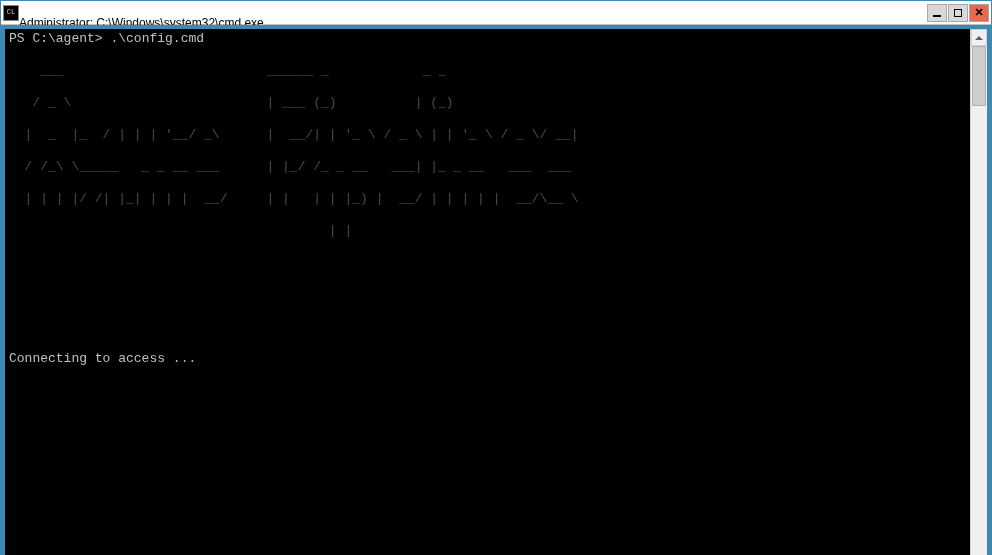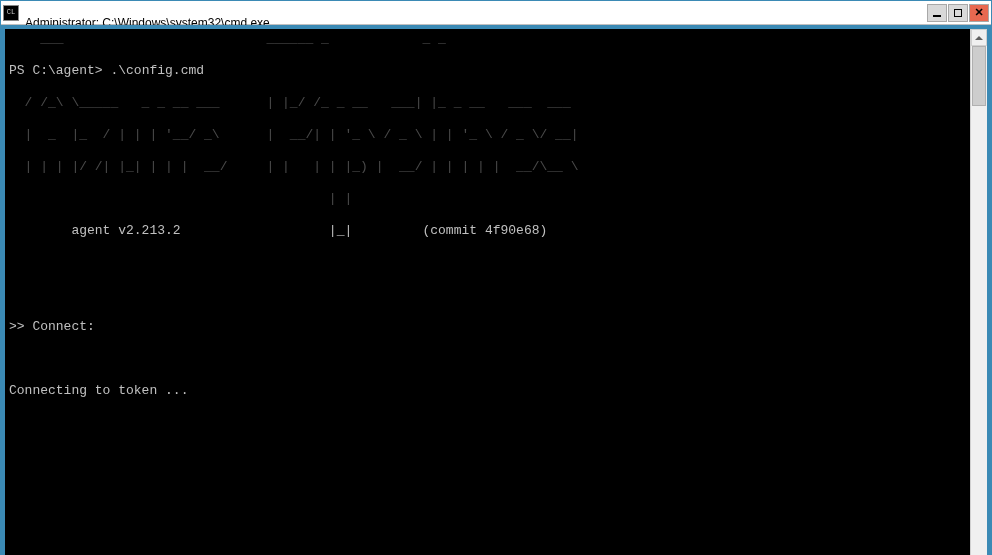--- a/index.html
+++ b/index.html
@@ -28,21 +28,21 @@
       border-bottom: 1px solid #c0c0c0;
       display: flex;
       align-items: center;
       padding: 0 2px;
     }
     .app-icon {
       width: 16px;
       height: 16px;
       background: #000;
       border: 1px solid #888;
-      margin-right: 6px;
+      margin-right: 0;
       display: flex;
       align-items: center;
       justify-content: center;
     }
     .app-icon-text {
       color: #ccc;
       font-size: 7px;
       font-family: "Courier New", monospace;
       line-height: 1;
     }
@@ -161,32 +161,31 @@
       <div class="ctrl-btn">
         <div class="ctrl-max-box"></div>
       </div>
       <div class="ctrl-btn close-btn">
         <span class="ctrl-x">✕</span>
       </div>
     </div>
   </div>
 
   <div class="client-area">
-    <div class="terminal"><span class="line dim">    ___                          ______ _            _ _</span>
-<span class="line"><span>PS C:\agent&gt; </span><span>.\config.cmd</span></span>
+    <div class="terminal"><span class="line"><span>PS C:\agent&gt; </span><span>.\config.cmd</span></span>
+<span class="line dim">    ___                          ______ _            _ _</span>
+<span class="line dim">   / _ \                         | ___ (_)          | (_)</span>
+<span class="line dim">  |  _  |_  / | | | '__/ _\      |  __/| | '_ \ / _ \ | | '_ \ / _ \/ __|</span>
 <span class="line dim">  / /_\ \_____   _ _ __ ___      | |_/ /_ _ __   ___| |_ _ __   ___  ___</span>
-<span class="line dim">  |  _  |_  / | | | '__/ _\      |  __/| | '_ \ / _ \ | | '_ \ / _ \/ __|</span>
 <span class="line dim">  | | | |/ /| |_| | | |  __/     | |   | | |_) |  __/ | | | | |  __/\__ \</span>
 <span class="line dim">                                         | |</span>
-<span class="line">        agent v2.213.2                   |_|         (commit 4f90e68)</span>
 <span class="line"> </span>
 <span class="line"> </span>
-<span class="line">&gt;&gt; Connect:</span>
 <span class="line"> </span>
-<span class="line">Connecting to token ...</span>
+<span class="line">Connecting to access ...</span>
 
 
 
 
 
 
 
 
 
 

